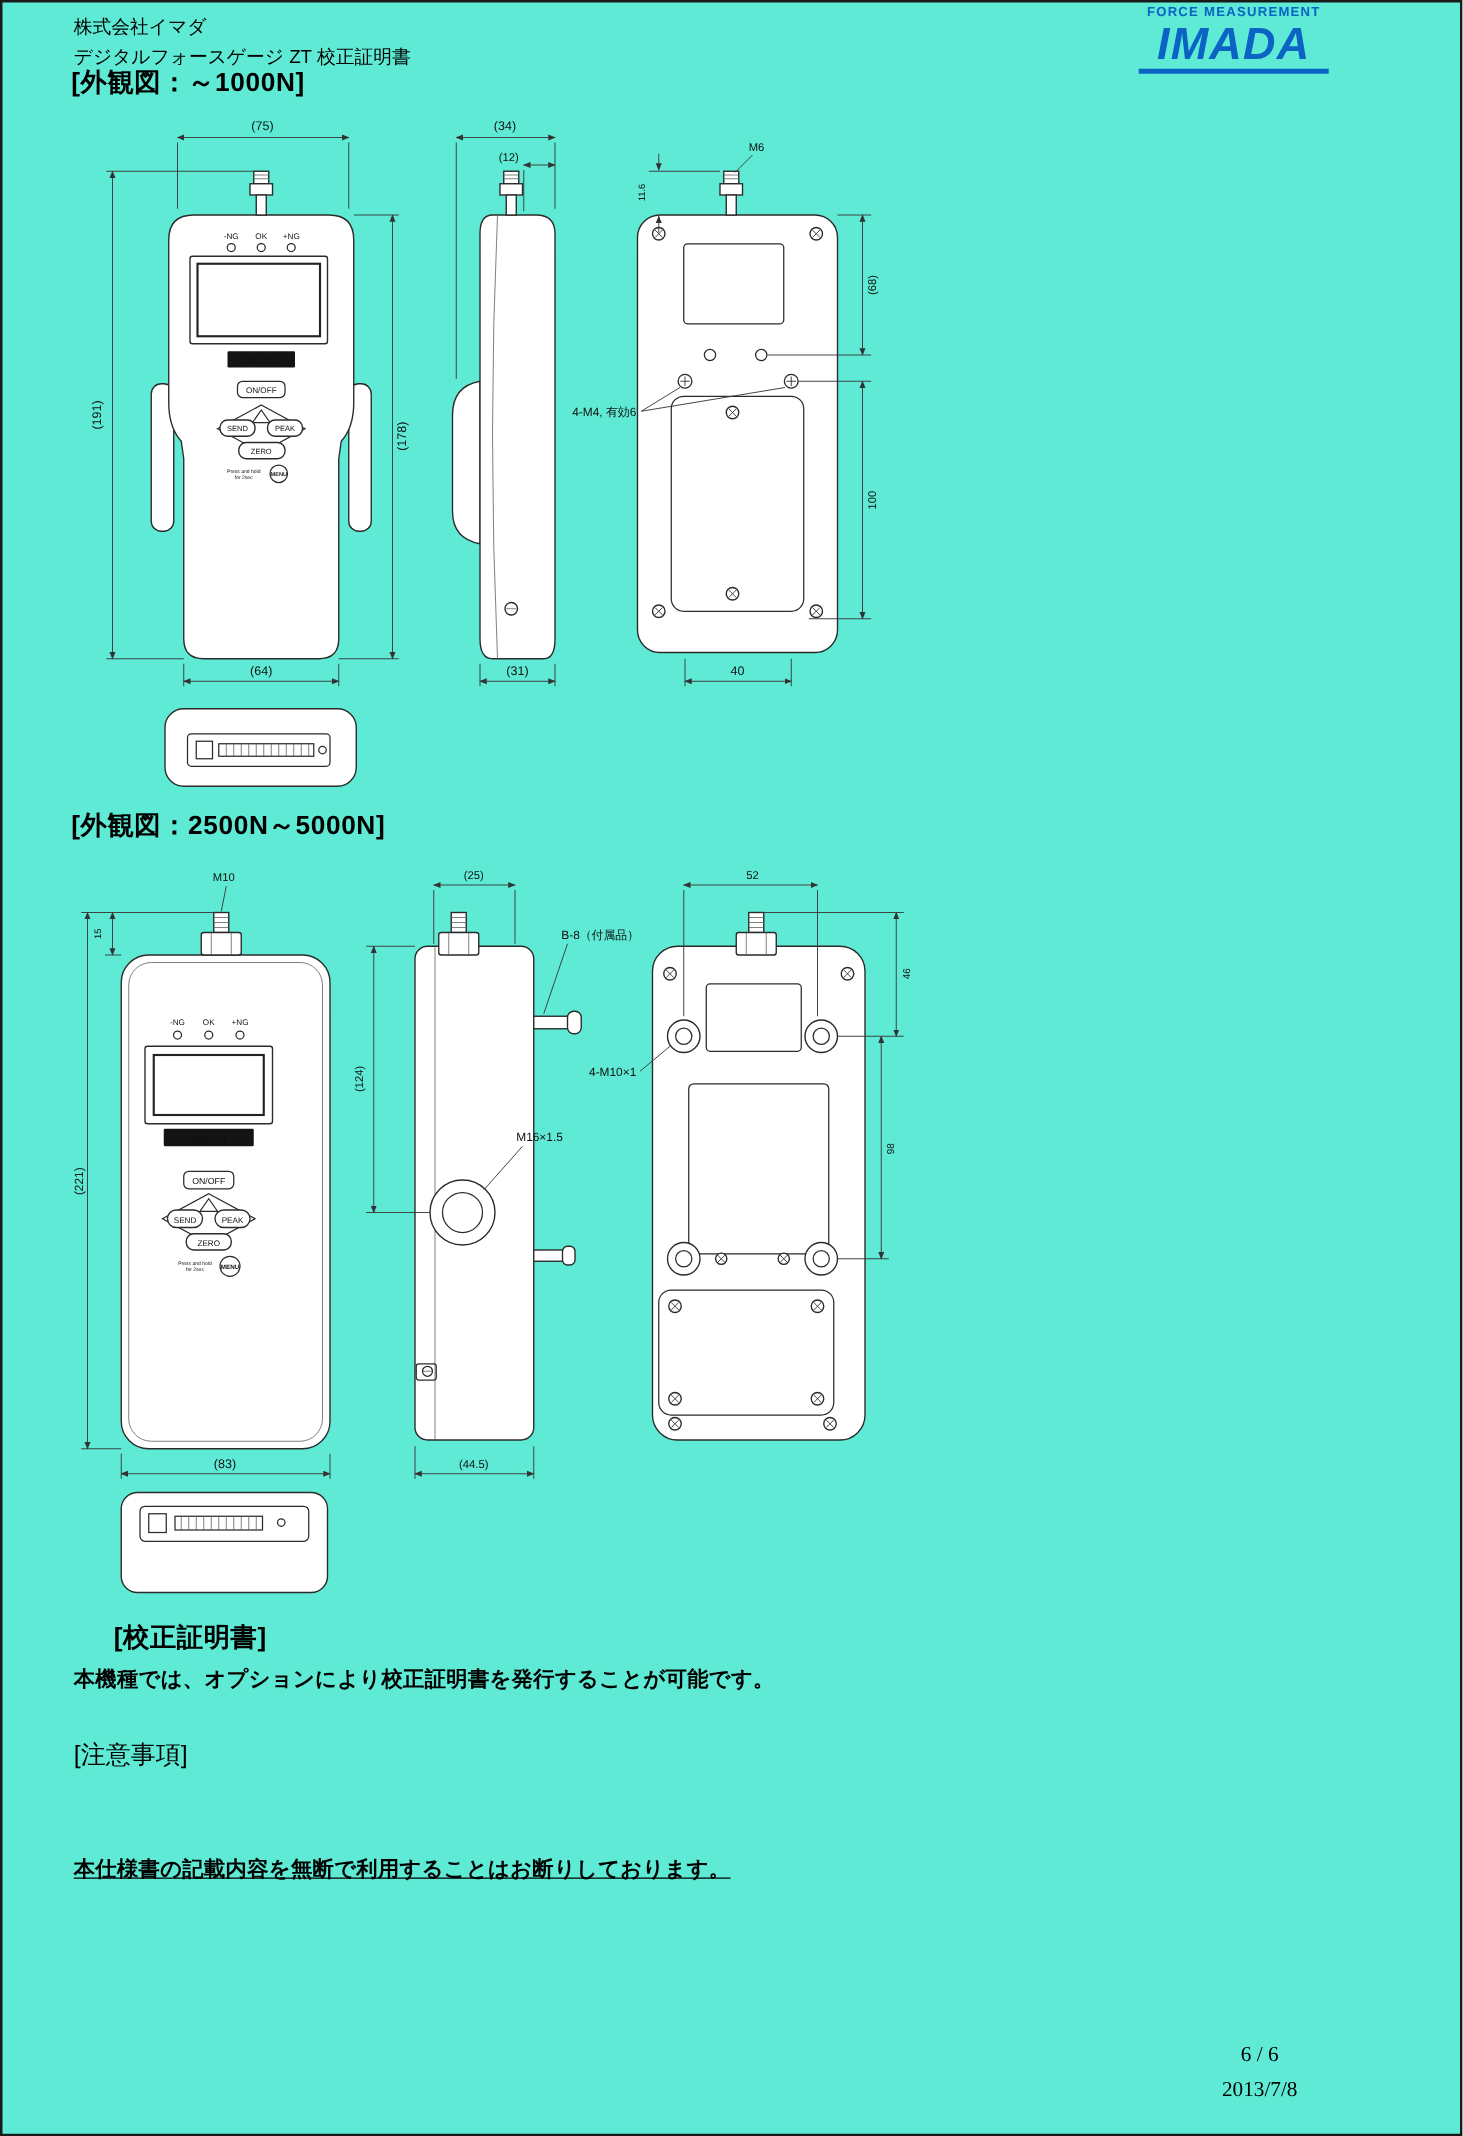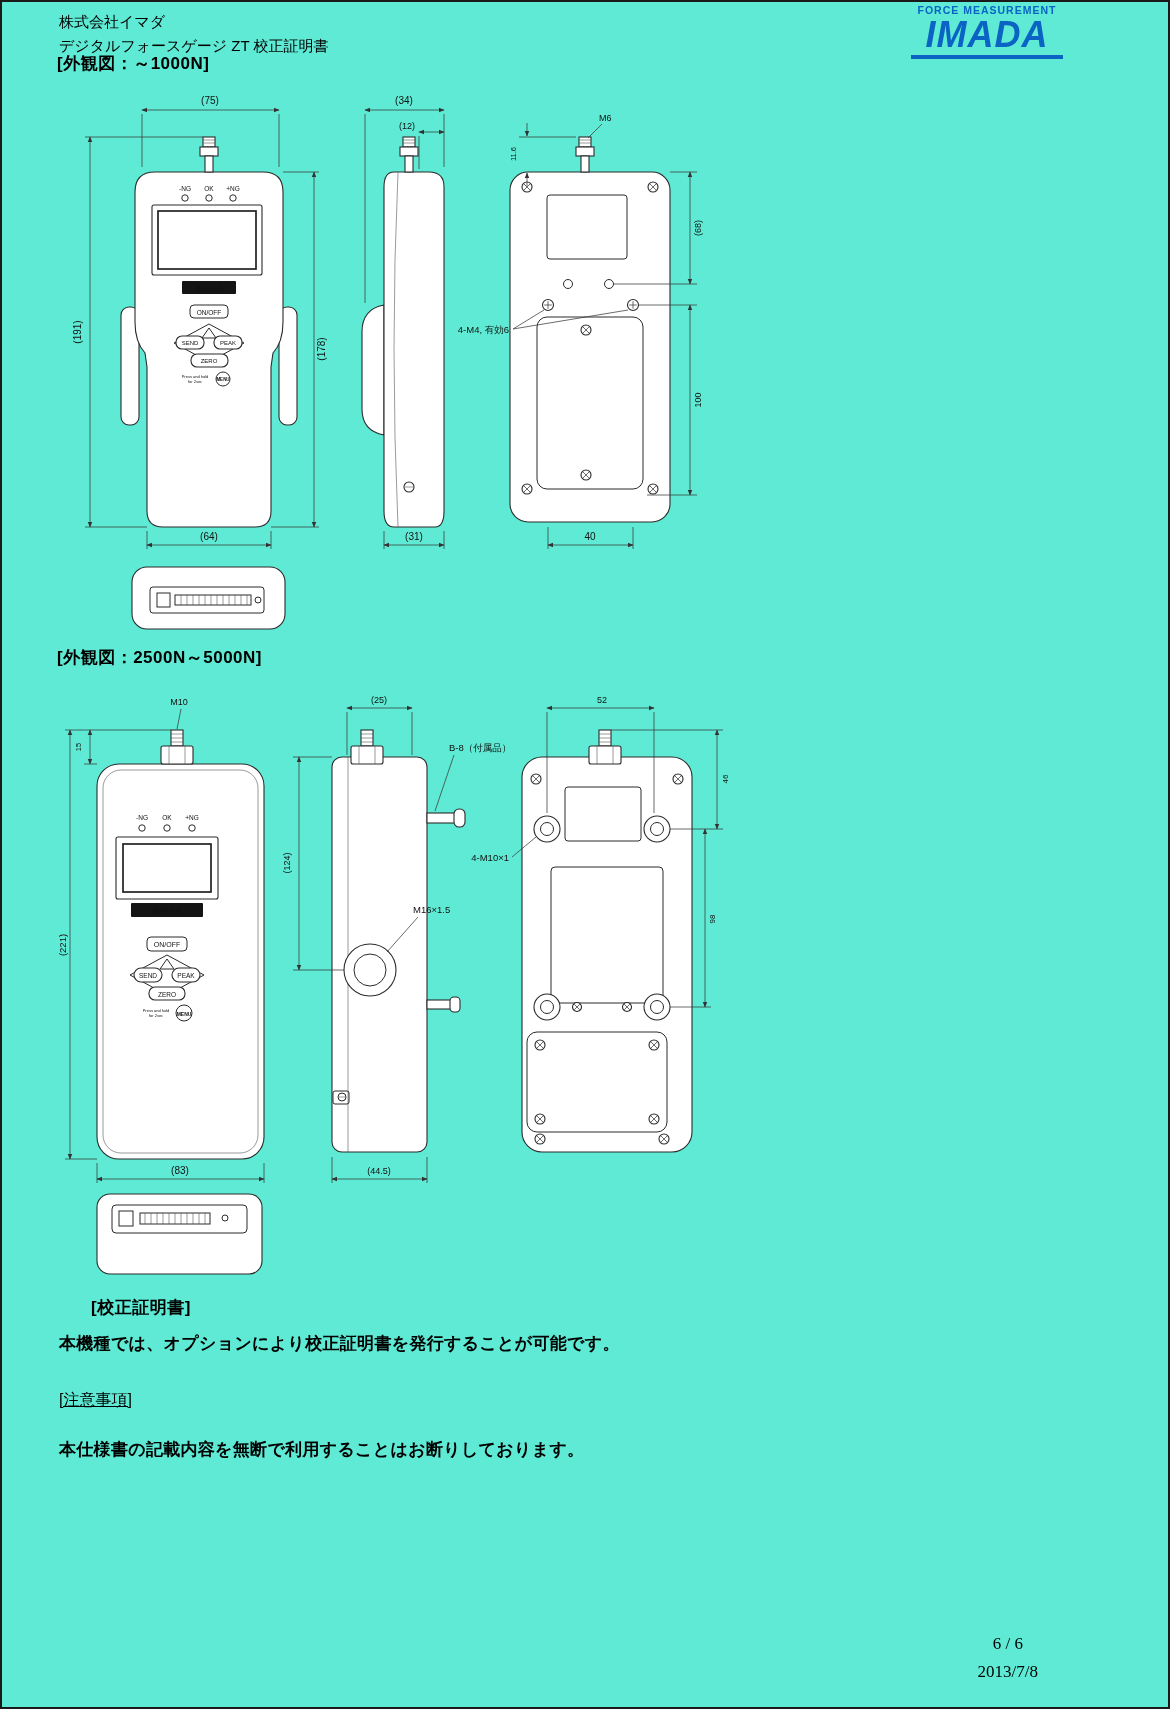--- a/index.html
+++ b/index.html
@@ -3,25 +3,25 @@
 <meta charset="utf-8">
 <style>
   html,body{margin:0;padding:0;background:#fff;}
   .page{position:relative;width:1170px;height:1709px;background:#5eead4;border:2px solid #1a1a1a;
         box-sizing:border-box;overflow:hidden;font-family:"Liberation Sans",sans-serif;color:#000;}
   .hdr{position:absolute;left:57px;top:8px;font-size:15px;line-height:24px;font-weight:500;}
   .logo{position:absolute;right:105px;top:2px;width:152px;color:#0b63c4;}
   .logo .tag{font-size:10.5px;font-weight:bold;letter-spacing:1px;text-align:center;}
   .logo .brand{font-size:36px;font-weight:bold;font-style:italic;letter-spacing:1px;line-height:1.05;
         text-align:center;border-bottom:4px solid #0b63c4;padding-bottom:1px;}
-  .sec{position:absolute;margin:0;font-size:17px;font-weight:bold;letter-spacing:.5px;}
+  .sec{position:absolute;margin:0;font-size:21px;font-weight:bold;letter-spacing:.5px;}
   .t1{left:55px;top:50px;} .t2{left:55px;top:644px;} .t3{left:55px;top:1294px;margin-left:34px;}
   .body{position:absolute;left:57px;margin:0;font-size:17px;font-weight:600;letter-spacing:.3px;}
-  .b1{top:1330px;} .nt{position:absolute;left:57px;top:1388px;font-size:16px;font-weight:500;text-decoration:underline;}
-  .n1{top:1418px;} .n2{top:1450px;} .n3{top:1436px;}
+  .b1{top:1330px;} .nt{position:absolute;left:57px;top:1388px;font-size:20px;font-weight:500;}
+  .n1{top:1418px;} .n2{top:1450px;} .n3{top:1482px;text-decoration:underline;}
   .footer{position:absolute;right:130px;top:1628px;text-align:center;
           font-family:"Liberation Serif",serif;font-size:17px;line-height:28px;}
   .dw{position:absolute;}
   #dw1{left:55px;top:85px;width:700px;height:560px;}
   #dw2{left:55px;top:685px;width:700px;height:610px;}
   svg text{font-family:"Liberation Sans",sans-serif;fill:#111;}
   .o{fill:#fff;stroke:#2b2b2b;stroke-width:1.1;}
   .o2{fill:none;stroke:#2b2b2b;stroke-width:1;}
   .screen{fill:#fff;stroke:#222;stroke-width:1.7;}
   .thin{fill:none;stroke:#555;stroke-width:.6;}

